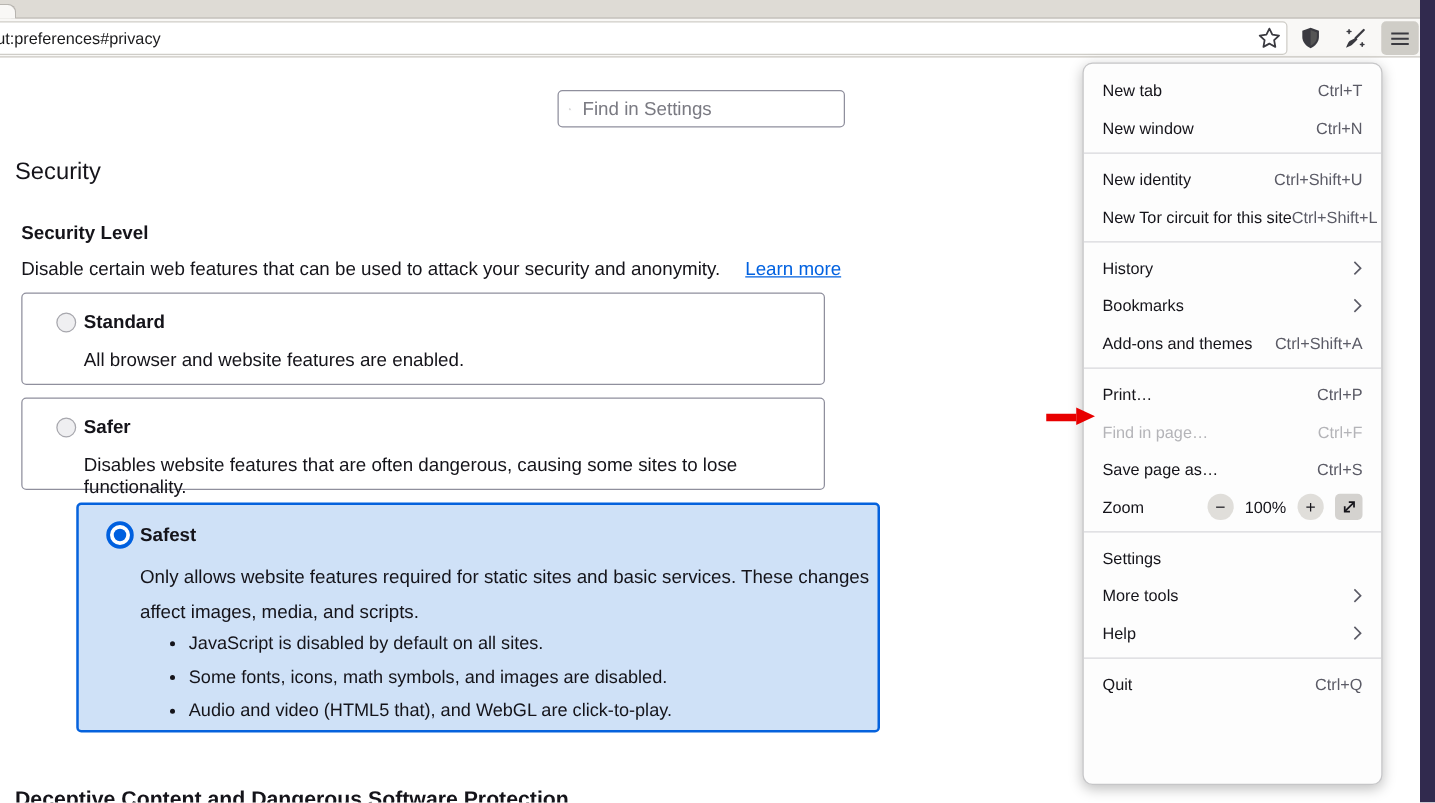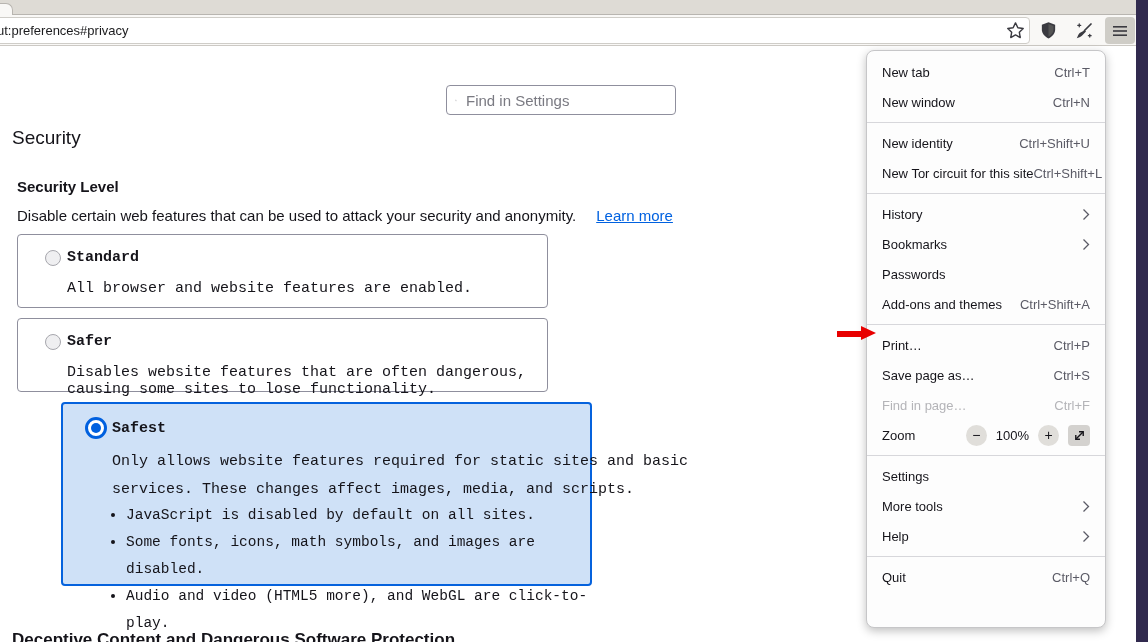--- a/index.html
+++ b/index.html
@@ -26,45 +26,45 @@
   .tb-shield { left:1033px; }
   .tb-broom  { left:1069px; }
   .tb-menu   { left:1105px; background:#cfcdc7; }
   .window-edge { position:absolute; right:0; top:0; width:12px; height:642px;
     background:#312a4e; z-index:8; }
 
   
   .content { position:absolute; top:47px; left:0; width:1136px; height:595px; background:#fff; }
   .searchbox { position:absolute; left:446px; top:25px; width:230px; height:30px;
     border:1px solid #8f8f9d; border-radius:4px; background:#fff;
-    display:flex; align-items:center; padding:0 8px;margin-top:13px; }
+    display:flex; align-items:center; padding:0 8px; }
   .searchbox input { border:none; outline:none; flex:1; font-size:15px;
     font-family:"Liberation Sans", sans-serif; color:#15141a; margin-left:7px; background:transparent; }
   .searchbox input::placeholder { color:#7a7a82; opacity:1; }
   .page-title { position:absolute; left:12px; top:80px; font-size:19px; font-weight:400; color:#15141a; }
   .section-title { position:absolute; left:17px; top:131px; font-size:15px; font-weight:700; }
   .section-desc { position:absolute; left:17px; top:160px; font-size:15px; }
   .learn-more { color:#0061e0; text-decoration:underline; margin-left:20px; cursor:pointer; }
 
-  .option-card { position:absolute; left:17px; width:531px; background:#fff;
-    border:1px solid #8f8f9d; border-radius:4px;font-family:Liberation Mono, monospace; }
+  .option-card { position:absolute; left:17px; width:643px; background:#fff;
+    border:1px solid #8f8f9d; border-radius:4px; }
   .card-standard { top:187px; height:74px; }
   .card-safer    { top:271px; height:74px; }
   .card-safest   { top:355px; height:184px; background:#cfe1f7; border:2px solid #0562dd;margin-left:44px; }
   .radio { position:absolute; left:27px; top:15px; width:16px; height:16px;
     border:1px solid #a7a7ad; border-radius:50%; background:#efeff1; }
   .radio-selected { position:absolute; left:22px; top:13px; width:22px; height:22px;
     border:3px solid #0060df; border-radius:50%; background:#ffffff;
     display:flex; align-items:center; justify-content:center; }
   .radio-selected::after { content:""; width:10px; height:10px; border-radius:50%; background:#0060df; }
   .opt-label { position:absolute; left:49px; top:14px; font-size:15px; font-weight:700; }
   .opt-desc  { position:absolute; left:49px; top:45px; font-size:15px; }
   .card-safest .opt-label { top:16px; }
   .card-safest .opt-desc  { top:44px; width:585px; line-height:28px; }
-  .opt-bullets { position:absolute; left:41px; top:98px; margin:0; padding-left:22px; font-size:14.5px; }
+  .opt-bullets { position:absolute; left:66px; top:98px; margin:0; padding-left:22px; font-size:14.5px; }
   .opt-bullets li { line-height:27px; }
   .bottom-heading { position:absolute; left:12px; top:583px; font-size:17px; font-weight:700; white-space:nowrap; }
 
   
   .menu-panel { position:absolute; left:866px; top:50px; width:240px; height:578px;
     background:#fdfdfd; border:1px solid #c6c6c8; border-radius:8px;
     box-shadow:0 3px 10px rgba(0,0,0,.25); padding:6px 0; z-index:5; overflow:hidden; }
   .menu-item { height:30px; display:flex; align-items:center; padding:0 15px;
     font-size:13px; color:#15141a; cursor:default; }
   .mi-label { flex:1; white-space:nowrap; }
@@ -151,21 +151,21 @@
     <div class="opt-desc">Disables website features that are often dangerous, causing some sites to lose functionality.</div>
   </div>
 
   <div class="option-card card-safest">
     <div class="radio-selected"></div>
     <div class="opt-label">Safest</div>
     <div class="opt-desc">Only allows website features required for static sites and basic services. These changes affect images, media, and scripts.</div>
     <ul class="opt-bullets">
       <li>JavaScript is disabled by default on all sites.</li>
       <li>Some fonts, icons, math symbols, and images are disabled.</li>
-      <li>Audio and video (HTML5 more), and WebGL are click-to-play.</li>
+      <li>Audio and video (HTML5 that), and WebGL are click-to-play.</li>
     </ul>
   </div>
 
   <div class="bottom-heading">Deceptive Content and Dangerous Software Protection</div>
 </div>
 
 <div class="menu-panel">
 
   <div class="menu-item">
     <span class="mi-label">New tab</span>
@@ -199,40 +199,37 @@
   </div>
   <div class="menu-item">
     <span class="mi-label">Bookmarks</span>
     <span class="chevron">
       <svg width="8" height="13" viewBox="0 0 8 13">
           <path d="M1.5 1.5 6.5 6.5 1.5 11.5" fill="none" stroke="#5b5b66" stroke-width="1.3"></path>
         </svg>
     </span>
   </div>
   <div class="menu-item">
-    <span class="mi-label">Passwords</span>
-  </div>
-  <div class="menu-item">
     <span class="mi-label">Add-ons and themes</span>
     <span class="mi-shortcut">Ctrl+Shift+A</span>
   </div>
 
   <hr class="menu-sep">
 
   <div class="menu-item">
     <span class="mi-label">Print…</span>
     <span class="mi-shortcut">Ctrl+P</span>
-  </div>
-  <div class="menu-item">
-    <span class="mi-label">Save page as…</span>
-    <span class="mi-shortcut">Ctrl+S</span>
   </div>
   <div class="menu-item disabled">
     <span class="mi-label">Find in page…</span>
     <span class="mi-shortcut">Ctrl+F</span>
+  </div>
+  <div class="menu-item">
+    <span class="mi-label">Save page as…</span>
+    <span class="mi-shortcut">Ctrl+S</span>
   </div>
   <div class="menu-item">
     <span class="mi-label">Zoom</span>
     <span class="zoom-controls">
       <span class="zoom-btn">−</span>
       <span class="zoom-value">100%</span>
       <span class="zoom-btn">+</span>
       <span class="fs-btn">
         <svg width="13" height="13" viewBox="0 0 14 14">
           <path d="M3.5 10.5 10.5 3.5" stroke="#15141a" stroke-width="1.5" fill="none"></path>

